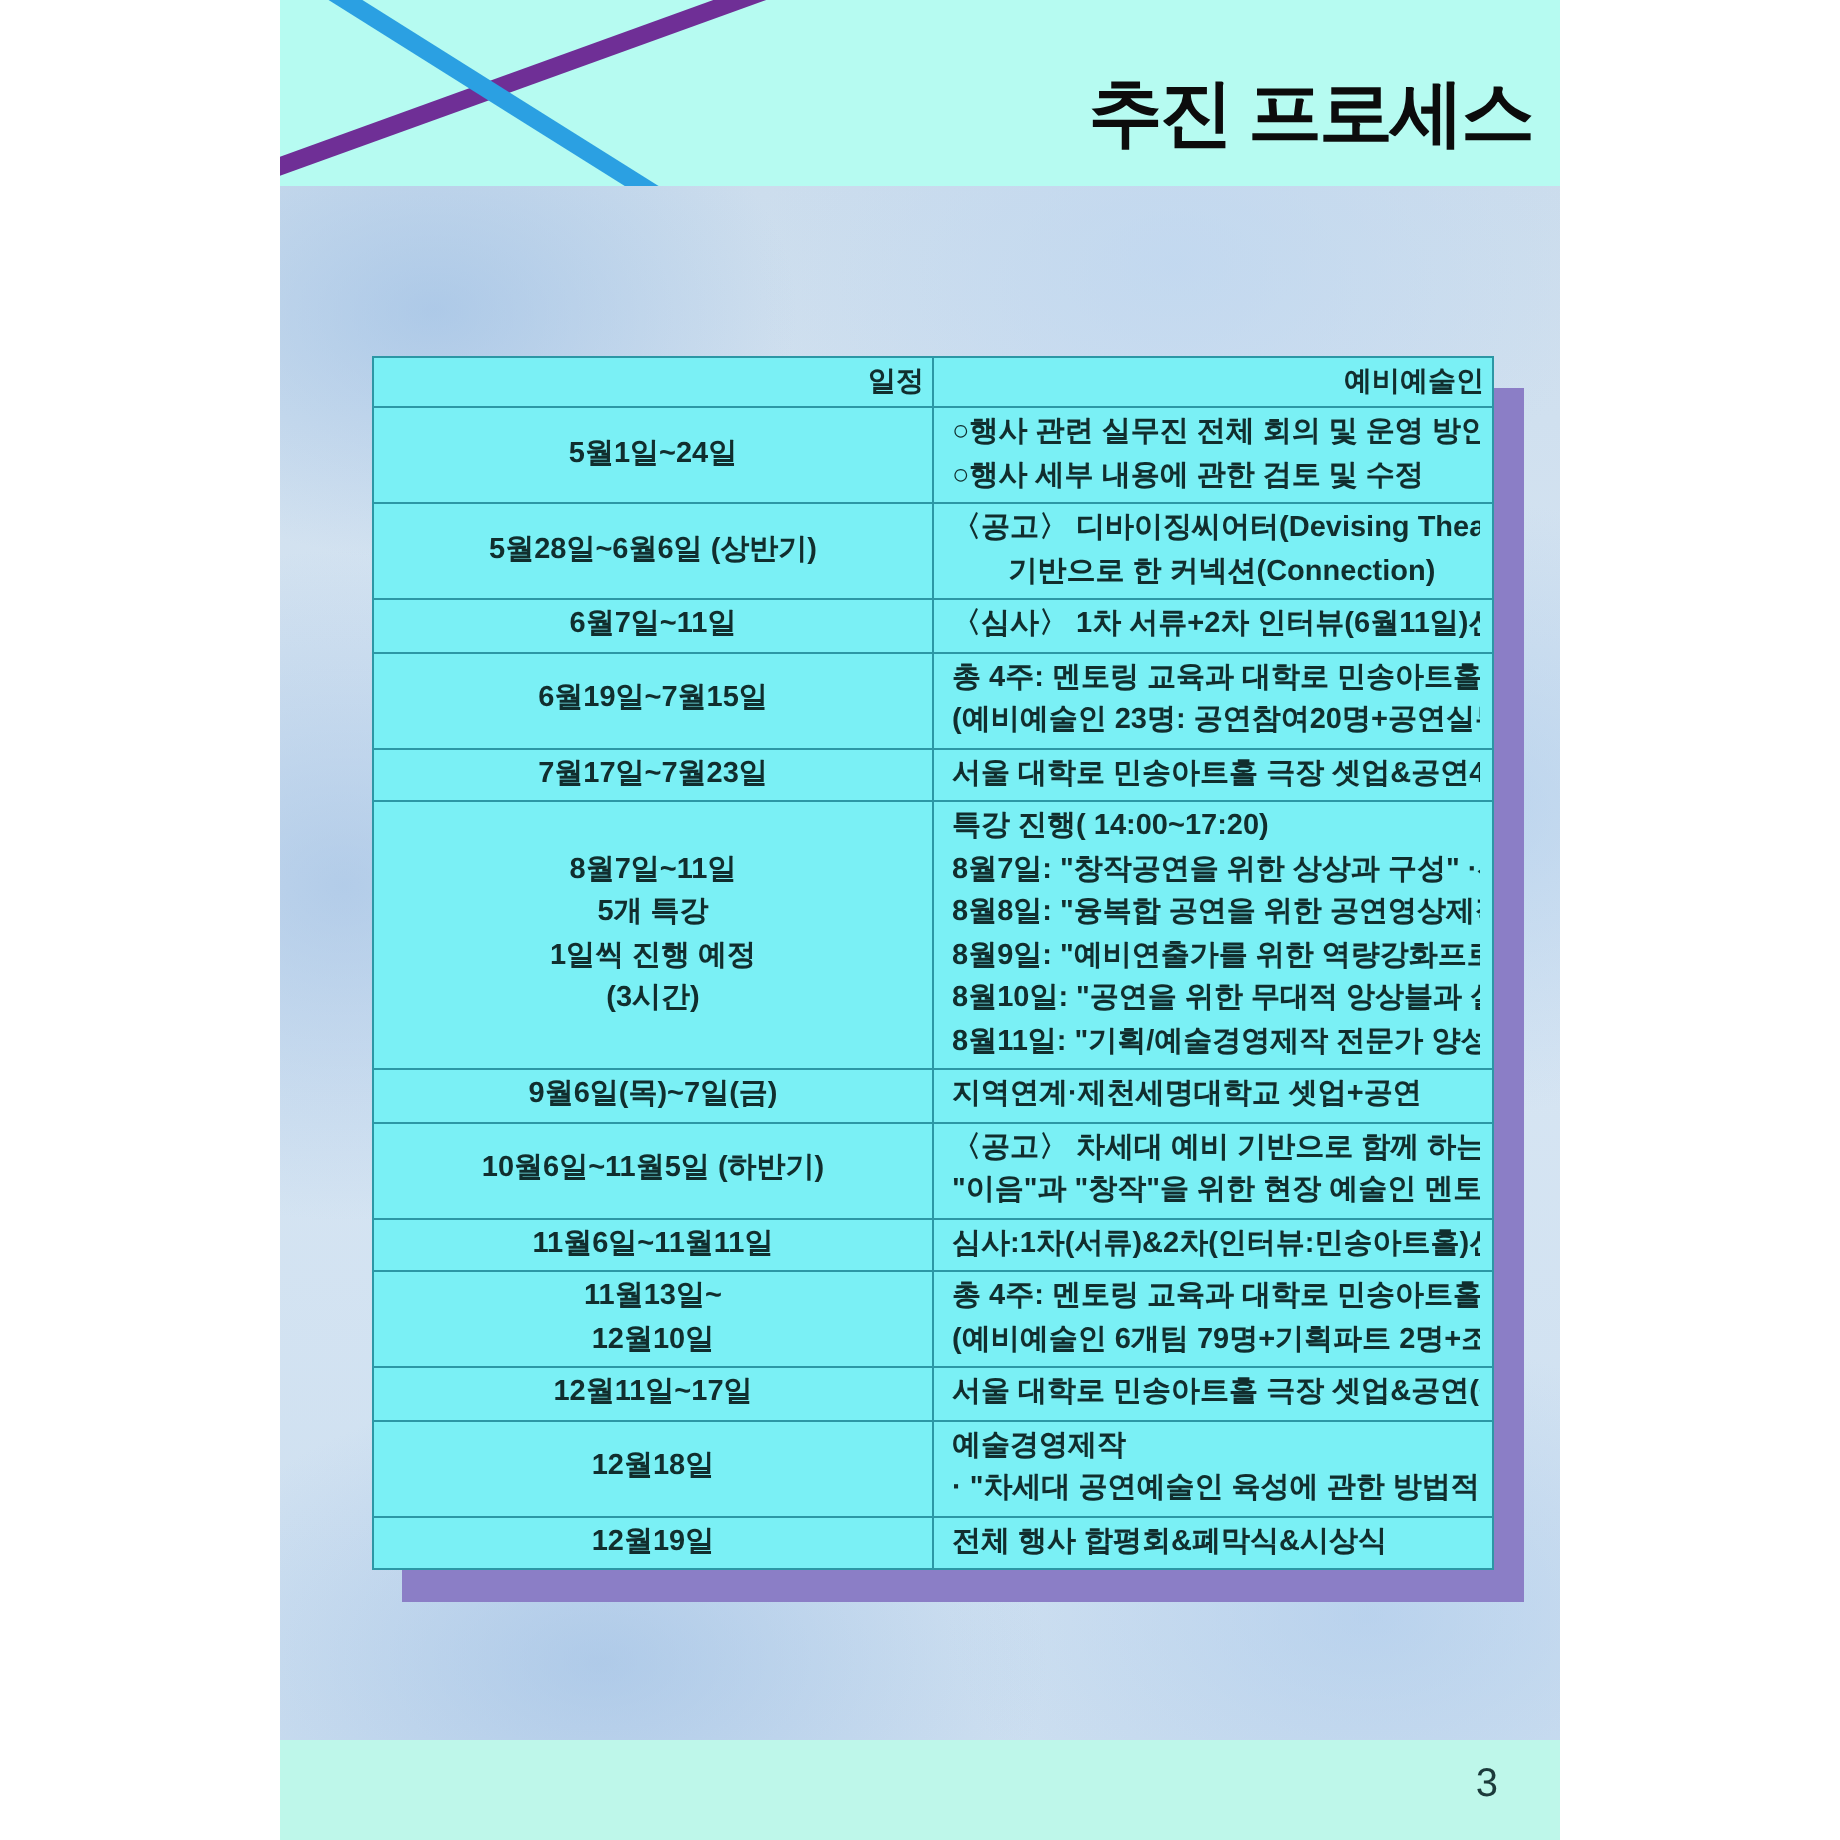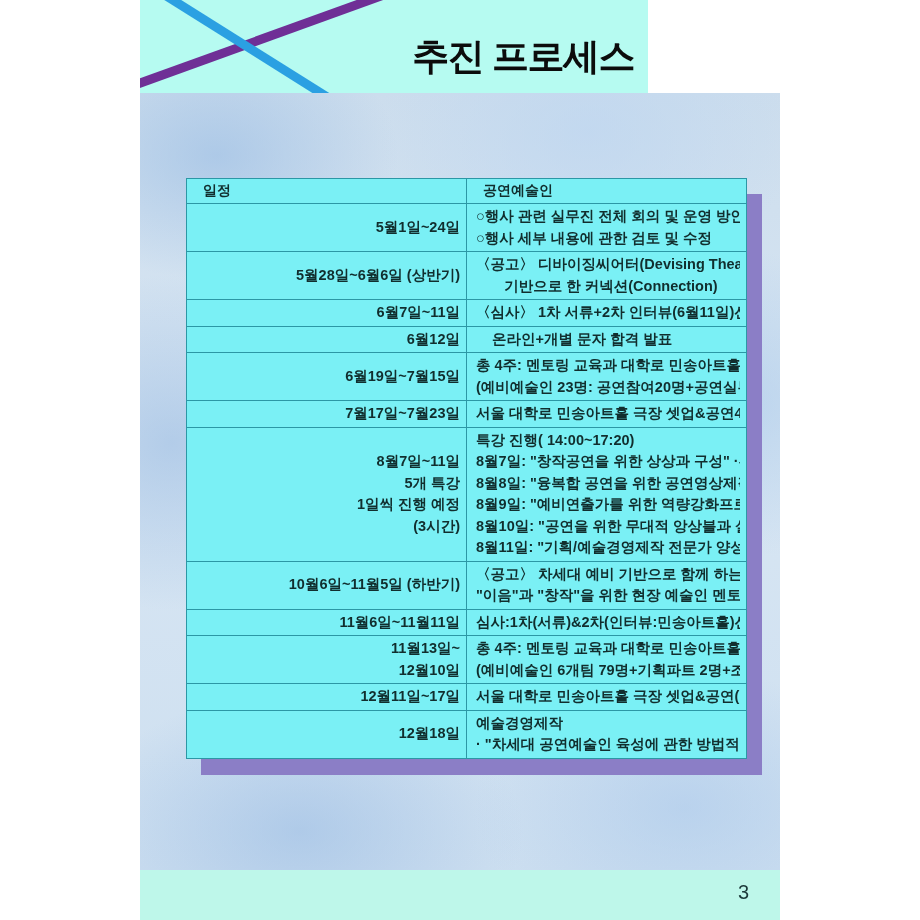--- a/index.html
+++ b/index.html
@@ -3,21 +3,21 @@
 <meta charset="utf-8">
 <style>
   * { margin:0; padding:0; box-sizing:border-box; }
   html,body { width:920px; height:920px; background:#ffffff; overflow:hidden;
               font-family:"Liberation Sans","DejaVu Sans",sans-serif; }
   .page { position:relative; width:920px; height:920px; background:#ffffff; }
 
   .slide { position:absolute; left:140px; top:0; width:640px; height:920px; }
 
   
-  .header-band { position:relative; width:508px; height:93px; background:#b6fbf1; overflow:hidden; }
+  .header-band { position:relative; width:640px; height:93px; background:#b6fbf1; overflow:hidden; }
   .header-band svg { position:absolute; left:0; top:0; }
   .slide-title { position:absolute; right:14px; top:32px; font-size:37px; font-weight:800;
                  color:#0c0c0c; letter-spacing:-1.5px; white-space:nowrap; }
 
   
   .body-band { position:relative; width:640px; height:777px;
     background:
       radial-gradient(ellipse 260px 180px at 12% 8%,  rgba(156,190,228,0.65), rgba(156,190,228,0) 70%),
       radial-gradient(ellipse 300px 220px at 70% 5%,  rgba(190,214,240,0.70), rgba(190,214,240,0) 70%),
       radial-gradient(ellipse 280px 240px at 5% 45%,  rgba(148,183,224,0.55), rgba(148,183,224,0) 70%),
@@ -27,23 +27,23 @@
       radial-gradient(ellipse 300px 200px at 85% 92%, rgba(168,199,234,0.55), rgba(168,199,234,0) 70%),
       linear-gradient(180deg,#ccdded 0%, #d8e6f3 45%, #cddff0 100%);
   }
 
   
   .schedule-table { position:absolute; left:46px; top:85px; width:561px;
       border-collapse:collapse; background:#7af0f5; table-layout:fixed;
       box-shadow:15px 16px 0 0 #8b7ec6; }
   .schedule-table th, .schedule-table td {
       border:1.5px solid #2c97a5; color:#112e2e; vertical-align:middle; }
-  .schedule-table th { height:25px; font-size:14px; font-weight:700; text-align:left; padding:1px 16px;margin-top:40px; }
+  .schedule-table th { height:25px; font-size:14px; font-weight:700; text-align:right; padding:1px 4px;margin-top:40px; }
   .schedule-table td { font-size:14.5px; font-weight:700; line-height:21.5px; padding:2px 6px; }
-  td.c1 { width:158px; text-align:right; }
+  td.c1 { width:158px; text-align:center; }
   td.c2 { text-align:left; padding-left:9px; }
   td .ln { white-space:nowrap; overflow:hidden; }
 
   
   .bottom-band { position:relative; width:640px; height:50px; background:#bef7ea; }
   .page-number { position:absolute; right:31px; top:11px; font-size:20px; font-weight:400; color:#1c3a3a; }
 </style>
 </head>
 <body>
 
@@ -56,21 +56,21 @@
         <line x1="20" y1="-8" x2="192" y2="100" stroke="#2ba0e2" stroke-width="9"></line>
       </svg>
       <div class="slide-title">추진 프로세스</div>
     </div>
 
     <div class="body-band">
       <table class="schedule-table">
         <thead>
           <tr>
             <th class="c1">일정</th>
-            <th class="c2">공연예술인</th>
+            <th class="c2">예비예술인</th>
           </tr>
         </thead>
         <tbody id="table-body">
             <tr>
               <td class="c1">
                 <div class="ln">5월1일~24일</div>
               </td>
               <td class="c2">
                 <div class="ln">○행사 관련 실무진 전체 회의 및 운영 방안점검</div>
                 <div class="ln">○행사 세부 내용에 관한 검토 및 수정</div>
@@ -84,28 +84,20 @@
                 <div class="ln">〈공고〉 디바이징씨어터(Devising Theatre)를</div>
                 <div class="ln">&nbsp;&nbsp;&nbsp;&nbsp;&nbsp;&nbsp;&nbsp;기반으로 한 커넥션(Connection)</div>
               </td>
             </tr>
             <tr>
               <td class="c1">
                 <div class="ln">6월7일~11일</div>
               </td>
               <td class="c2">
                 <div class="ln">〈심사〉 1차 서류+2차 인터뷰(6월11일)선발</div>
-              </td>
-            </tr>
-            <tr>
-              <td class="c1">
-                <div class="ln">6월12일</div>
-              </td>
-              <td class="c2">
-                <div class="ln">&nbsp;&nbsp;&nbsp;&nbsp;온라인+개별 문자 합격 발표</div>
               </td>
             </tr>
             <tr>
               <td class="c1">
                 <div class="ln">6월19일~7월15일</div>
               </td>
               <td class="c2">
                 <div class="ln">총 4주: 멘토링 교육과 대학로 민송아트홀 공연</div>
                 <div class="ln">(예비예술인 23명: 공연참여20명+공연실무3명)</div>
               </td>
@@ -129,20 +121,28 @@
                 <div class="ln">특강 진행( 14:00~17:20)</div>
                 <div class="ln">8월7일: "창작공연을 위한 상상과 구성" ·선욱현</div>
                 <div class="ln">8월8일: "융복합 공연을 위한 공연영상제작" ·박근형</div>
                 <div class="ln">8월9일: "예비연출가를 위한 역량강화프로그램" ·문삼화</div>
                 <div class="ln">8월10일: "공연을 위한 무대적 앙상블과 실제" ·강준택</div>
                 <div class="ln">8월11일: "기획/예술경영제작 전문가 양성교육" ·진영섭</div>
               </td>
             </tr>
             <tr>
               <td class="c1">
+                <div class="ln">9월6일(목)~7일(금)</div>
+              </td>
+              <td class="c2">
+                <div class="ln">지역연계·제천세명대학교 셋업+공연</div>
+              </td>
+            </tr>
+            <tr>
+              <td class="c1">
                 <div class="ln">10월6일~11월5일 (하반기)</div>
               </td>
               <td class="c2">
                 <div class="ln">〈공고〉 차세대 예비 기반으로 함께 하는</div>
                 <div class="ln">"이음"과 "창작"을 위한 현장 예술인 멘토링(6팀)</div>
               </td>
             </tr>
             <tr>
               <td class="c1">
                 <div class="ln">11월6일~11월11일</div>
@@ -169,20 +169,28 @@
                 <div class="ln">서울 대학로 민송아트홀 극장 셋업&amp;공연(6팀)</div>
               </td>
             </tr>
             <tr>
               <td class="c1">
                 <div class="ln">12월18일</div>
               </td>
               <td class="c2">
                 <div class="ln">예술경영제작</div>
                 <div class="ln">· "차세대 공연예술인 육성에 관한 방법적 측면에서의 접근 방안 연구"</div>
+              </td>
+            </tr>
+            <tr>
+              <td class="c1">
+                <div class="ln">12월19일</div>
+              </td>
+              <td class="c2">
+                <div class="ln">전체 행사 합평회&amp;폐막식&amp;시상식</div>
               </td>
             </tr>
           </tbody>
       </table>
     </div>
 
     <div class="bottom-band">
       <div class="page-number">3</div>
     </div>
 

